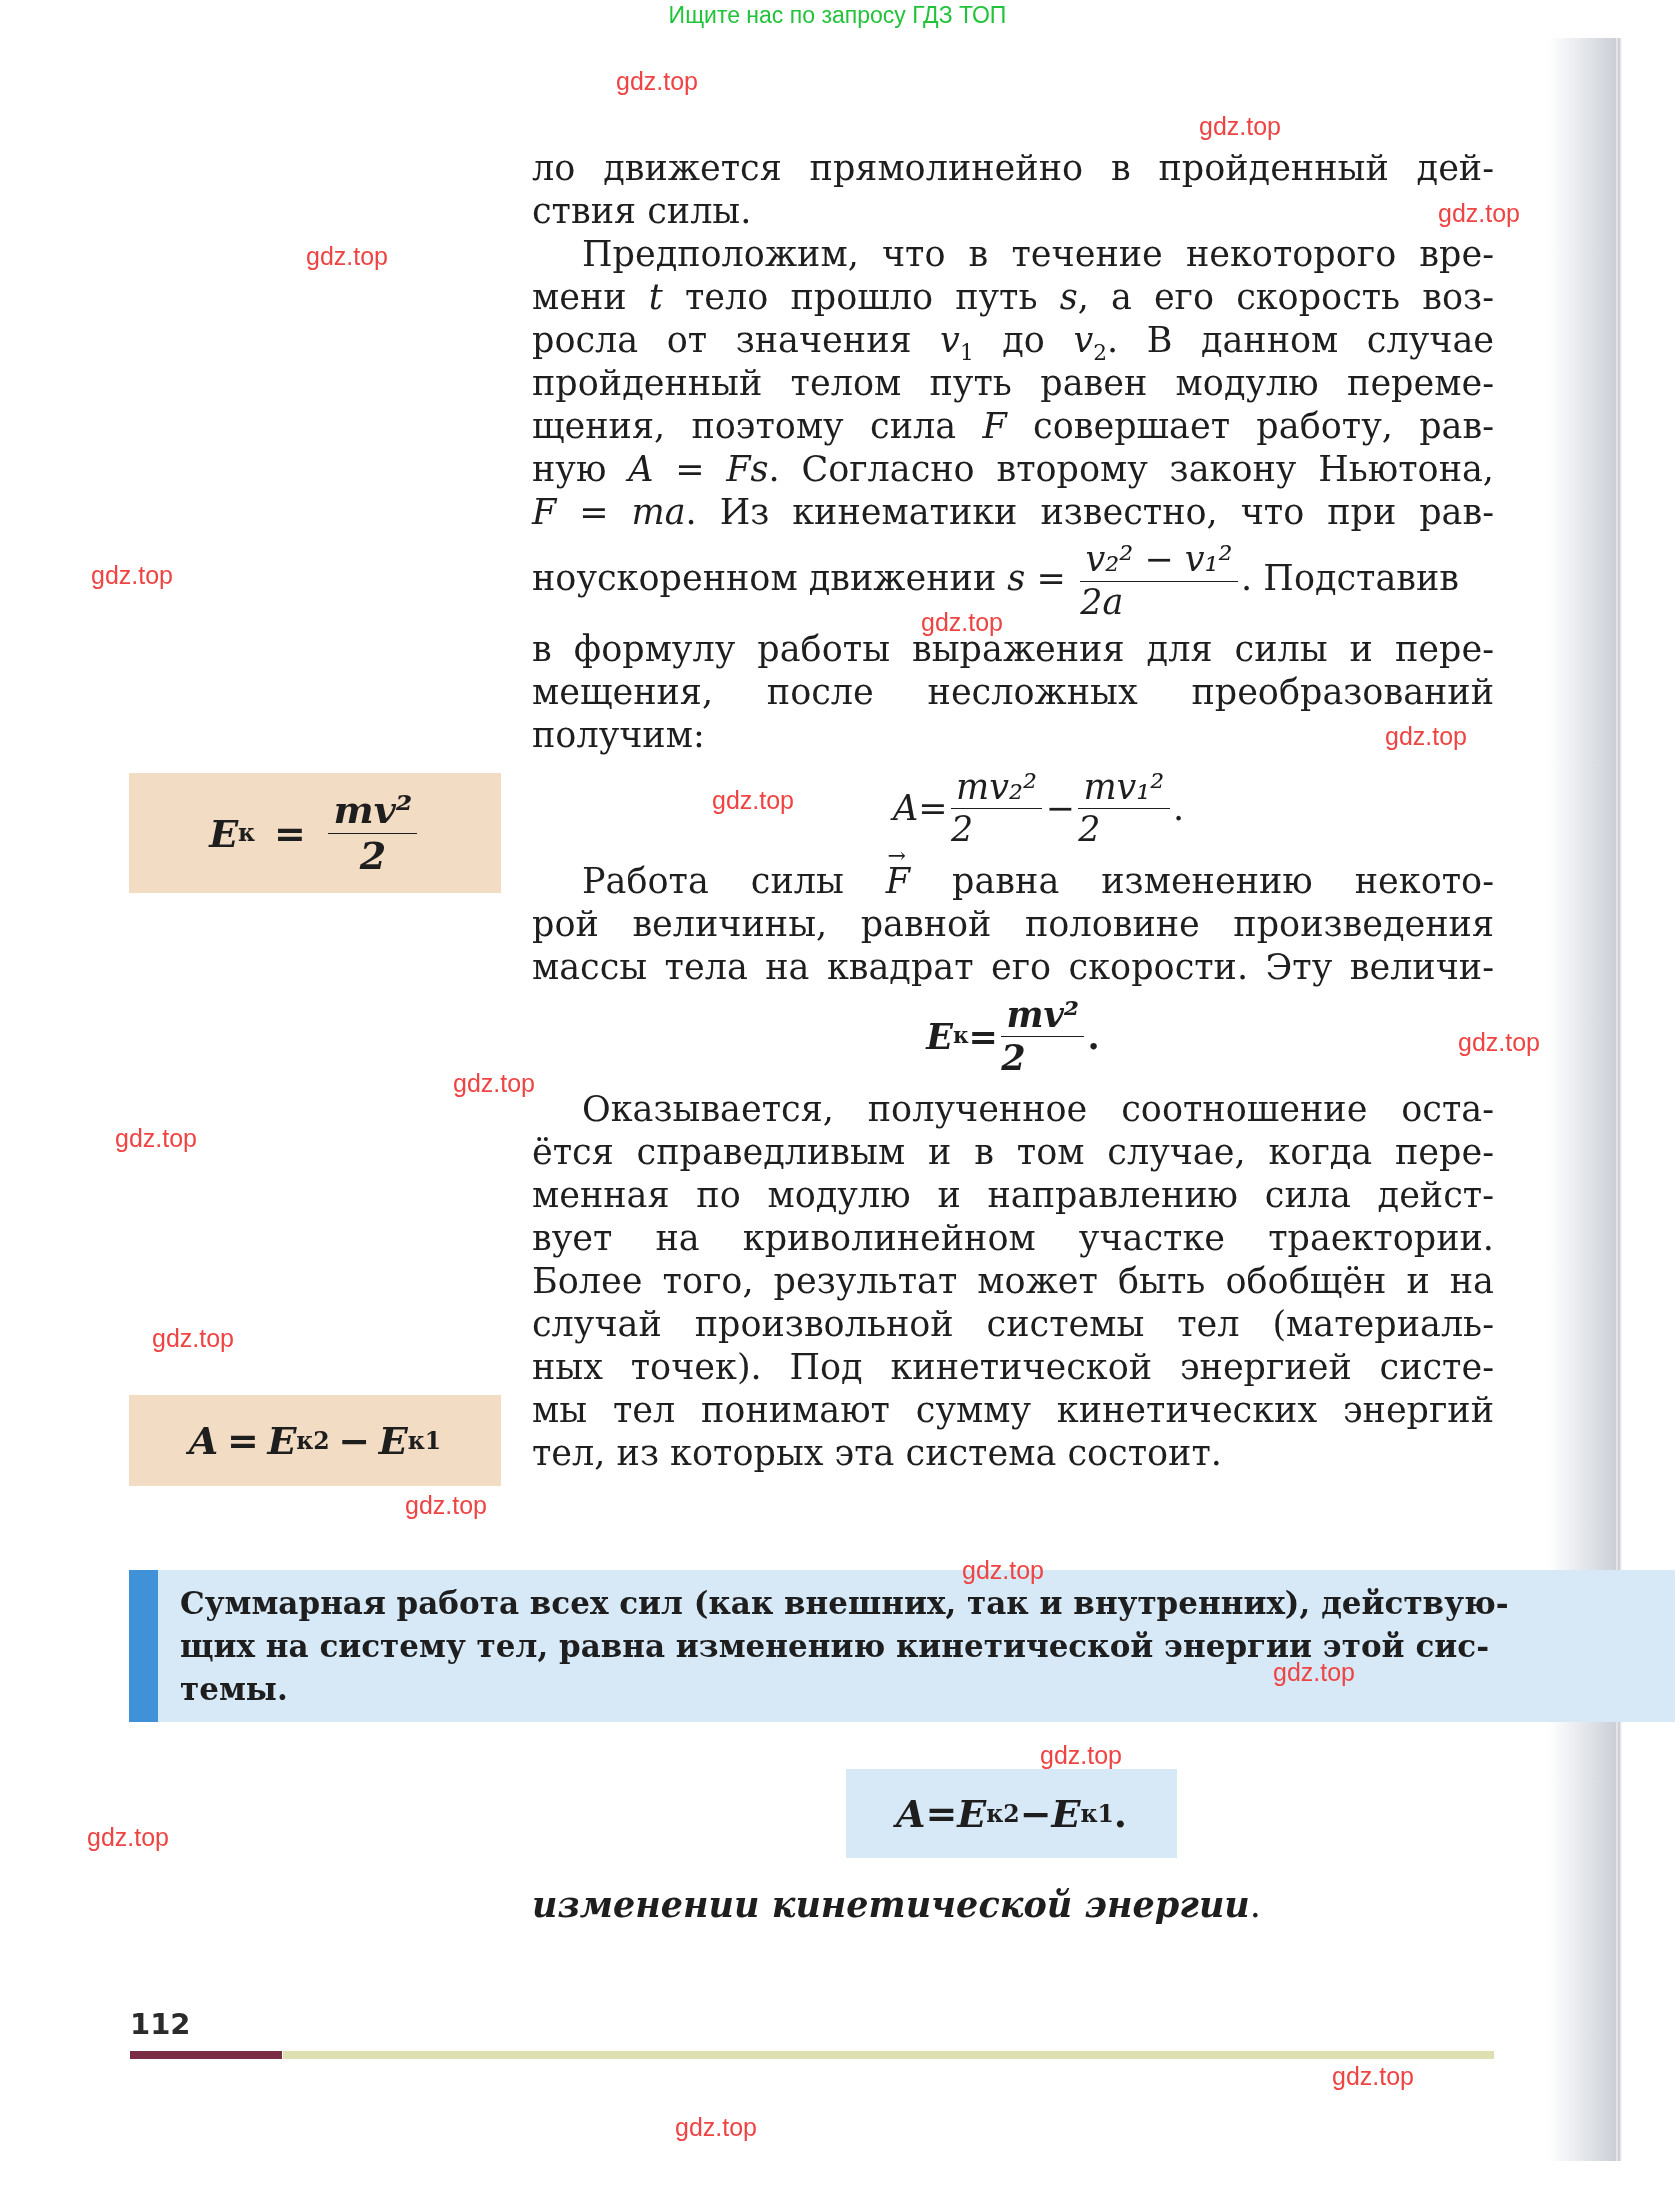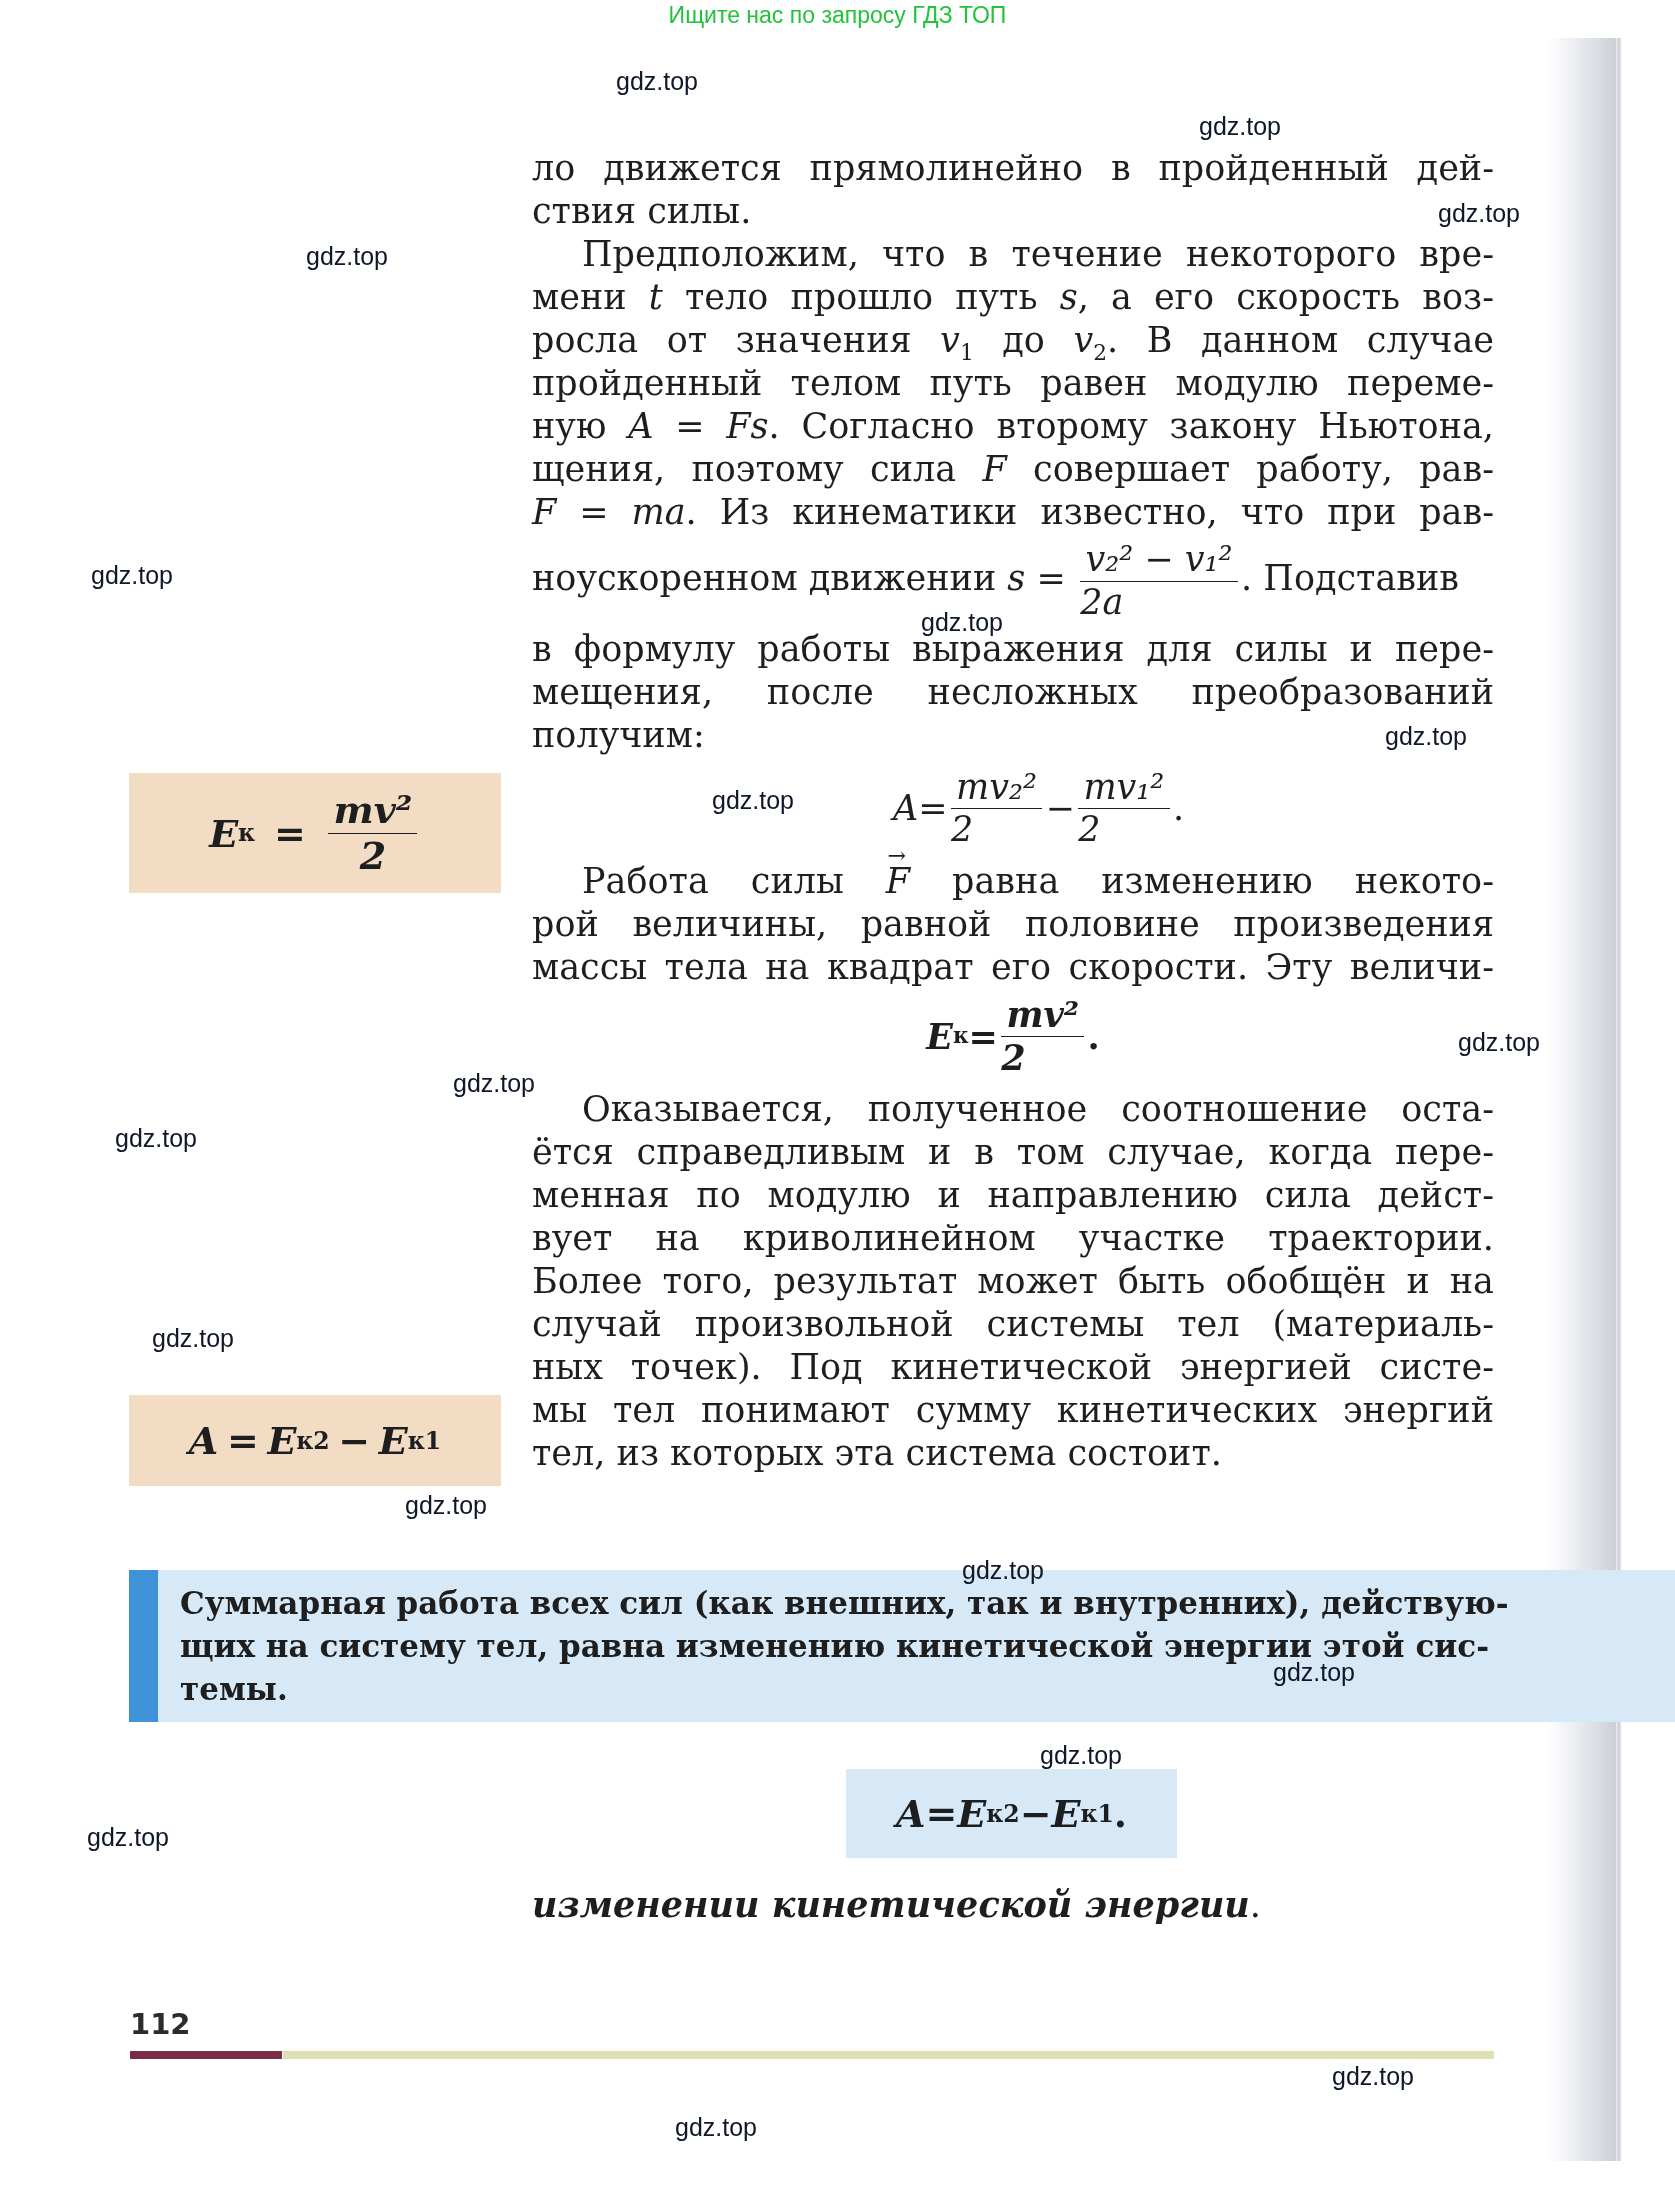--- a/index.html
+++ b/index.html
@@ -57,21 +57,21 @@
     left: 846px; top: 1769px; width: 331px; height: 89px;
     background: #d7e8f6; display: flex; align-items: center; justify-content: center;
     font-weight: bold; font-size: 38px;
   }
   .closing {
     left: 532px; width: 962px; top: 1883px; font-size: 35px; line-height: 43px;
   }
   .page-num { left: 130px; top: 2007px; font-family: "DejaVu Sans", sans-serif; font-size: 29px; font-weight: bold; color: #2b2b2b; }
   .rule-maroon { left: 130px; top: 2051px; width: 152px; height: 7.7px; background: #7a2c44; }
   .rule-khaki { left: 283px; top: 2051px; width: 1211px; height: 7.7px; background: #dfe0b1; }
-  .wm { font-family: "Liberation Sans", sans-serif; font-size: 25px; color: #0f172a; }
+  .wm { font-family: "Liberation Sans", sans-serif; font-size: 25px; color: #ef4444; }
   .bottom-banner {
     left: 0; width: 1675px; top: 2164px; text-align: center;
     font-family: "Liberation Sans", sans-serif; font-size: 23px; color: #5a1aa6; margin-top: 44px;
   }
   .vec { position: relative; display: inline-block; }
   .vec::before { content: "→"; position: absolute; top: -26px; left: 1.7px; font-size: 22px; font-style: normal; }
 </style>
 </head>
 <body>
 
@@ -81,22 +81,22 @@
 <div class="abs page-edge-line"></div>
 
 <div class="abs text-col">
   <span class="line">ло движется прямолинейно в пройденный дей-</span>
   <span class="line last">ствия силы.</span>
 
   <span class="line indent">Предположим, что в течение некоторого вре-</span>
   <span class="line"><span>мени </span><span class="it">t</span><span> тело прошло путь </span><span class="it">s</span><span>, а его скорость воз-</span></span>
   <span class="line"><span>росла от значения </span><span class="it">v</span><sub>1</sub><span> до </span><span class="it">v</span><sub>2</sub><span>. В данном случае</span></span>
   <span class="line">пройденный телом путь равен модулю переме-</span>
+  <span class="line"><span>щения, поэтому сила </span><span class="it">F</span><span> совершает работу, рав-</span></span>
   <span class="line"><span>ную </span><span class="it">A = Fs</span><span>. Согласно второму закону Ньютона,</span></span>
-  <span class="line"><span>щения, поэтому сила </span><span class="it">F</span><span> совершает работу, рав-</span></span>
   <span class="line"><span class="it">F = ma</span><span>. Из кинематики известно, что при рав-</span></span>
   <span class="line formula-line" style="height:94px; justify-content:space-between;">
     <span><span>ноускоренном движении </span><span class="it">s</span><span> = </span><span class="frac it"><span class="num">v₂² − v₁²</span><span class="den">2a</span></span><span>. Подставив</span></span>
   </span>
   <span class="line">в формулу работы выражения для силы и пере-</span>
   <span class="line">мещения, после несложных преобразований</span>
   <span class="line last">получим:</span>
 
   <span class="line formula-line" style="height:103px; justify-content:center; padding-left:51px;">
     <span class="it">A</span>

